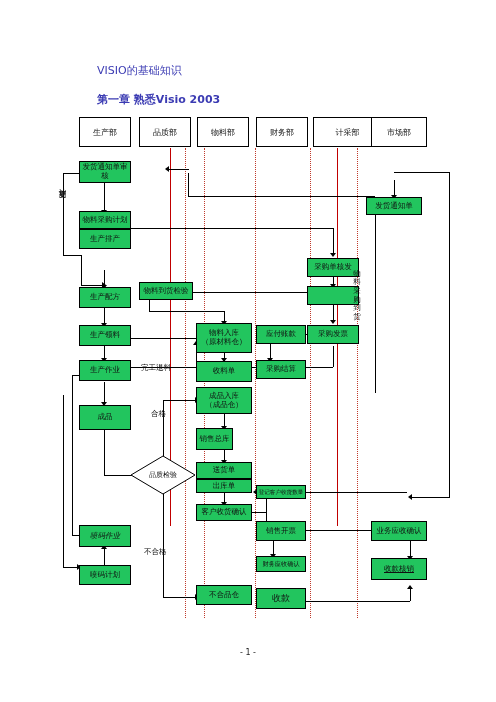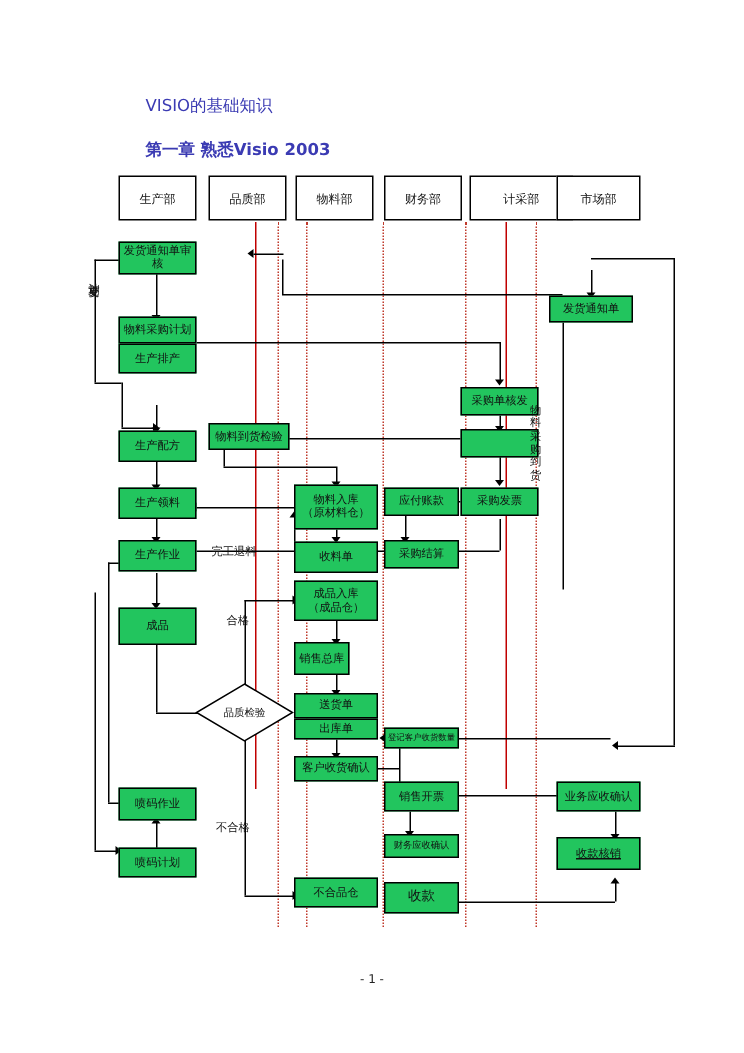--- a/index.html
+++ b/index.html
@@ -251,21 +251,21 @@
     </div>
   <div class="box" style="left:79px;top:325px;width:52px;height:21px;">
       <span>生产领料</span>
     </div>
   <div class="box" style="left:79px;top:360px;width:52px;height:21px;">
       <span>生产作业</span>
     </div>
   <div class="box" style="left:79px;top:405px;width:52px;height:25px;">
       <span>成品</span>
     </div>
-  <div class="box" style="left:79px;top:525px;width:52px;height:22px;">
+  <div class="box" style="left:79px;top:525px;width:52px;height:22px;font-style:italic;">
       <span>喷码作业</span>
     </div>
   <div class="box" style="left:79px;top:565px;width:52px;height:20px;align-items:center;">
       <span>喷码计划</span>
     </div>
 
   <div class="box" style="left:139px;top:282px;width:54px;height:18px;">
       <span>物料到货检验</span>
     </div>
 

